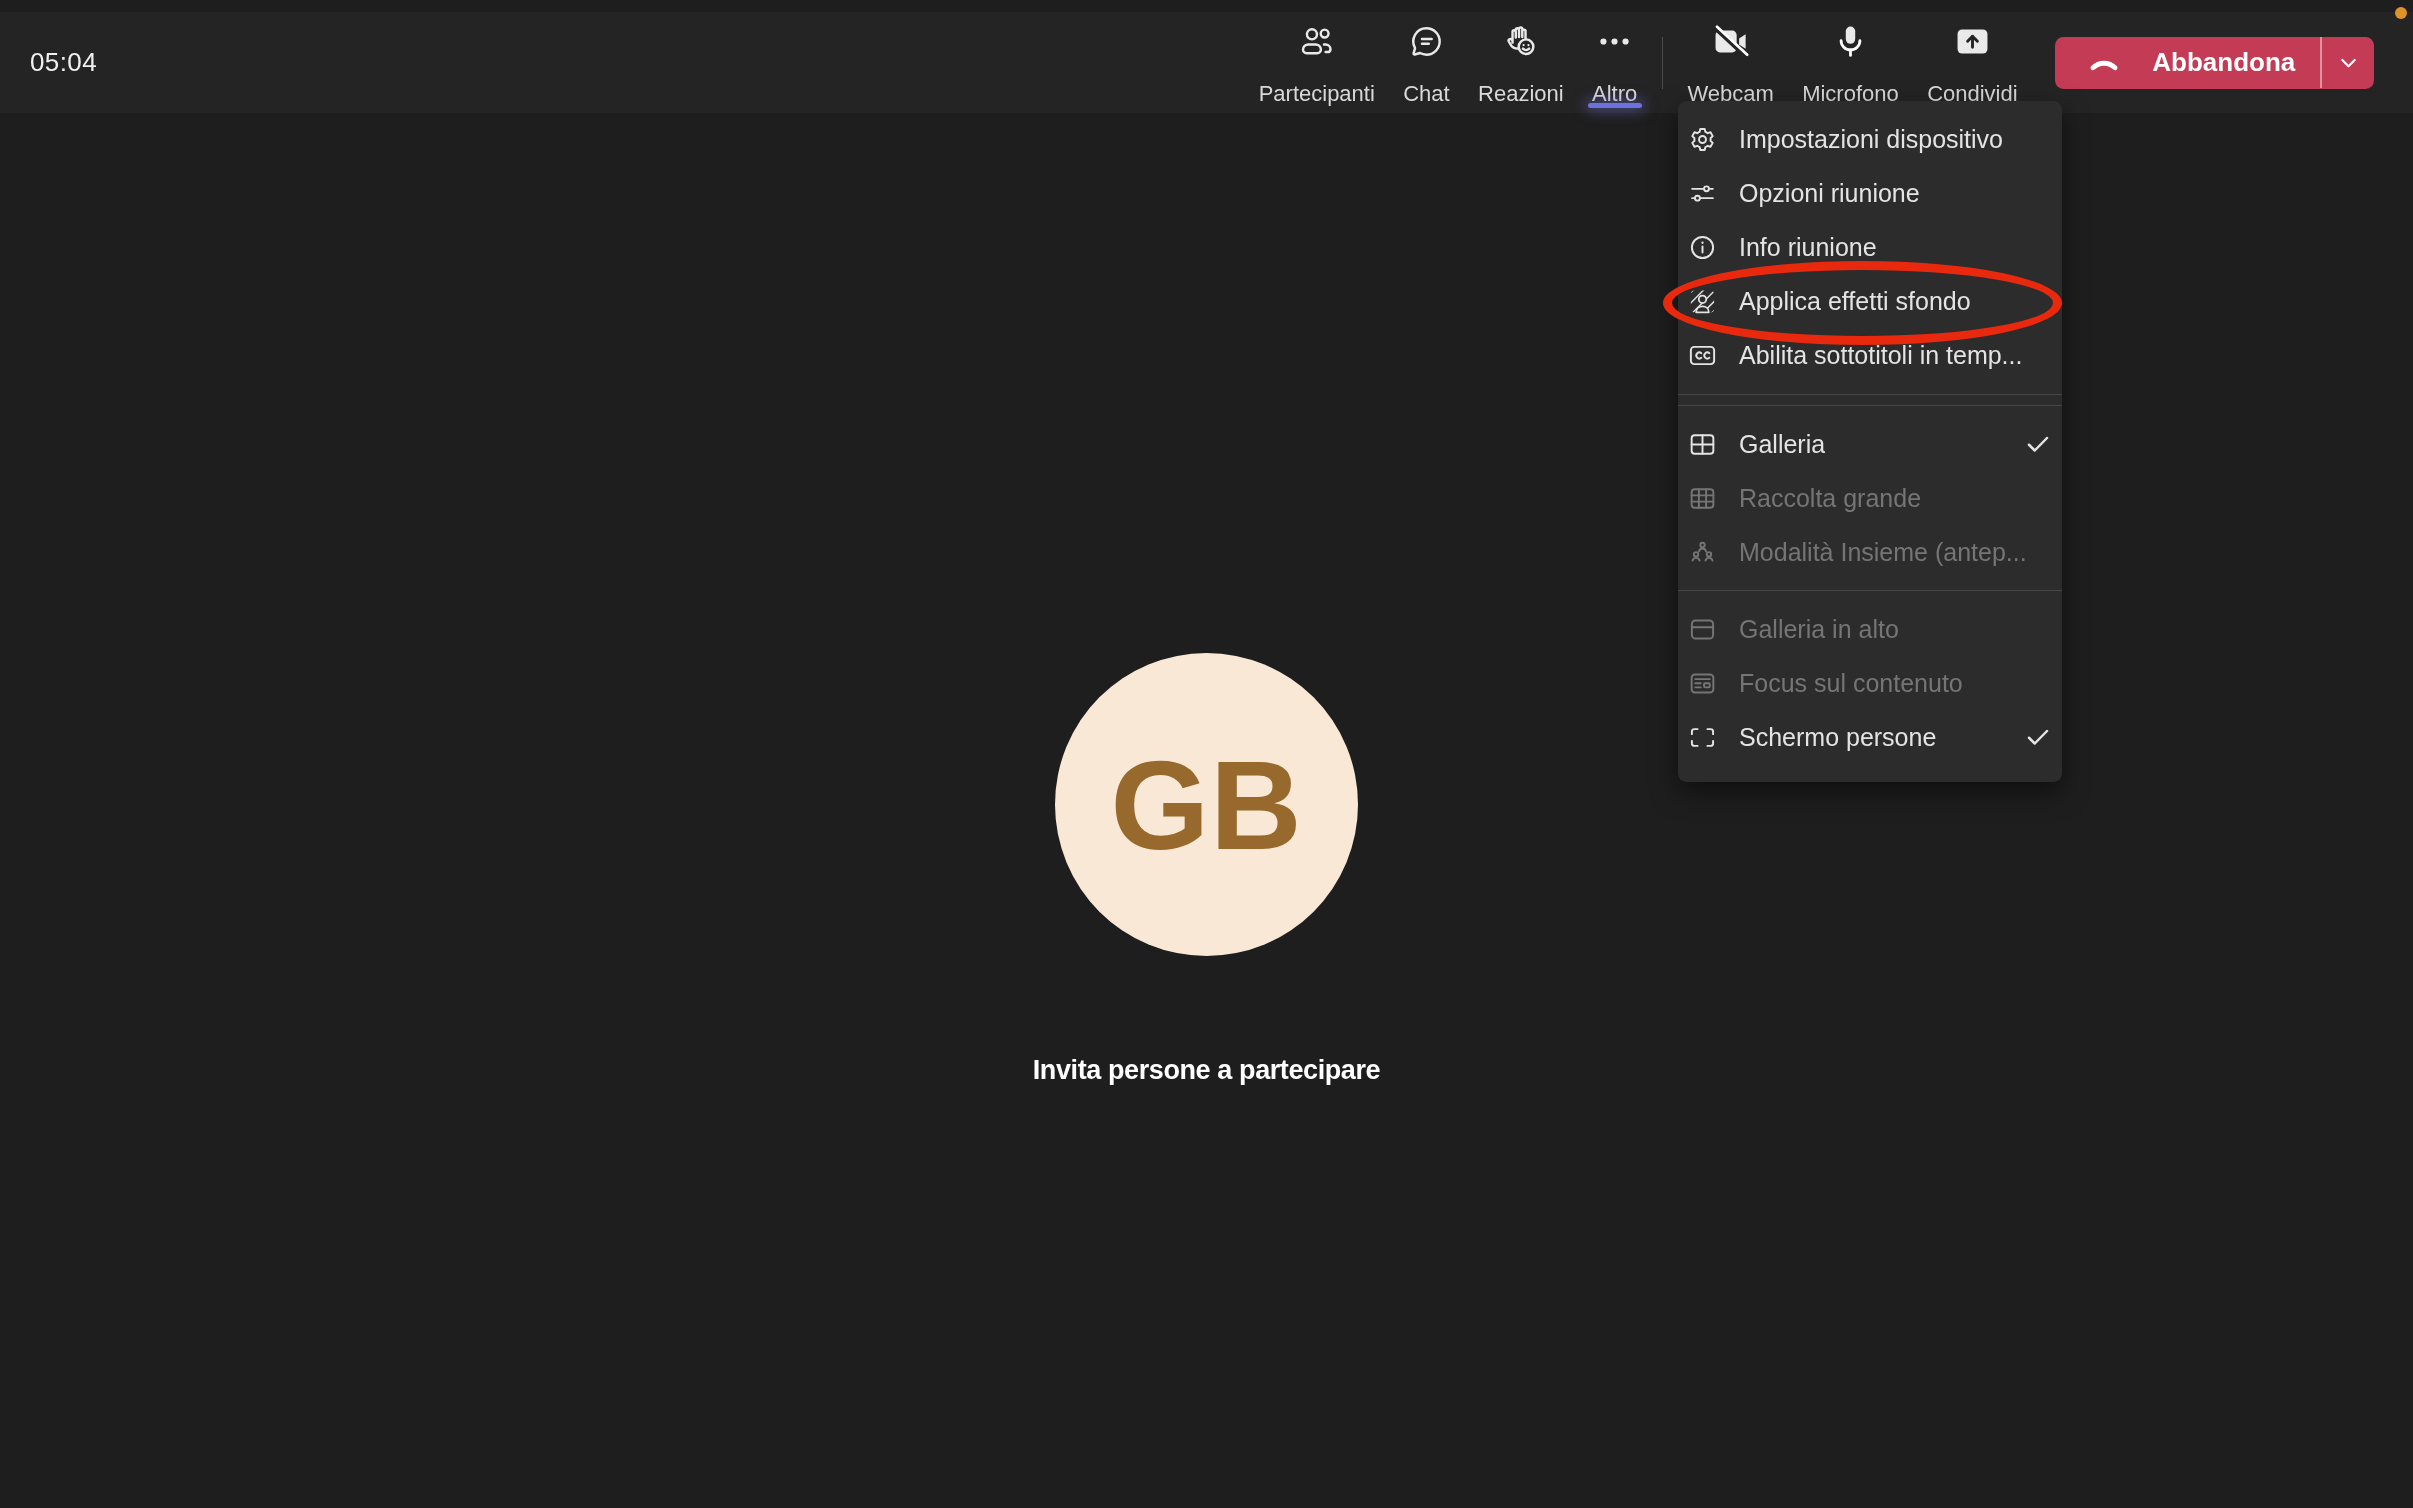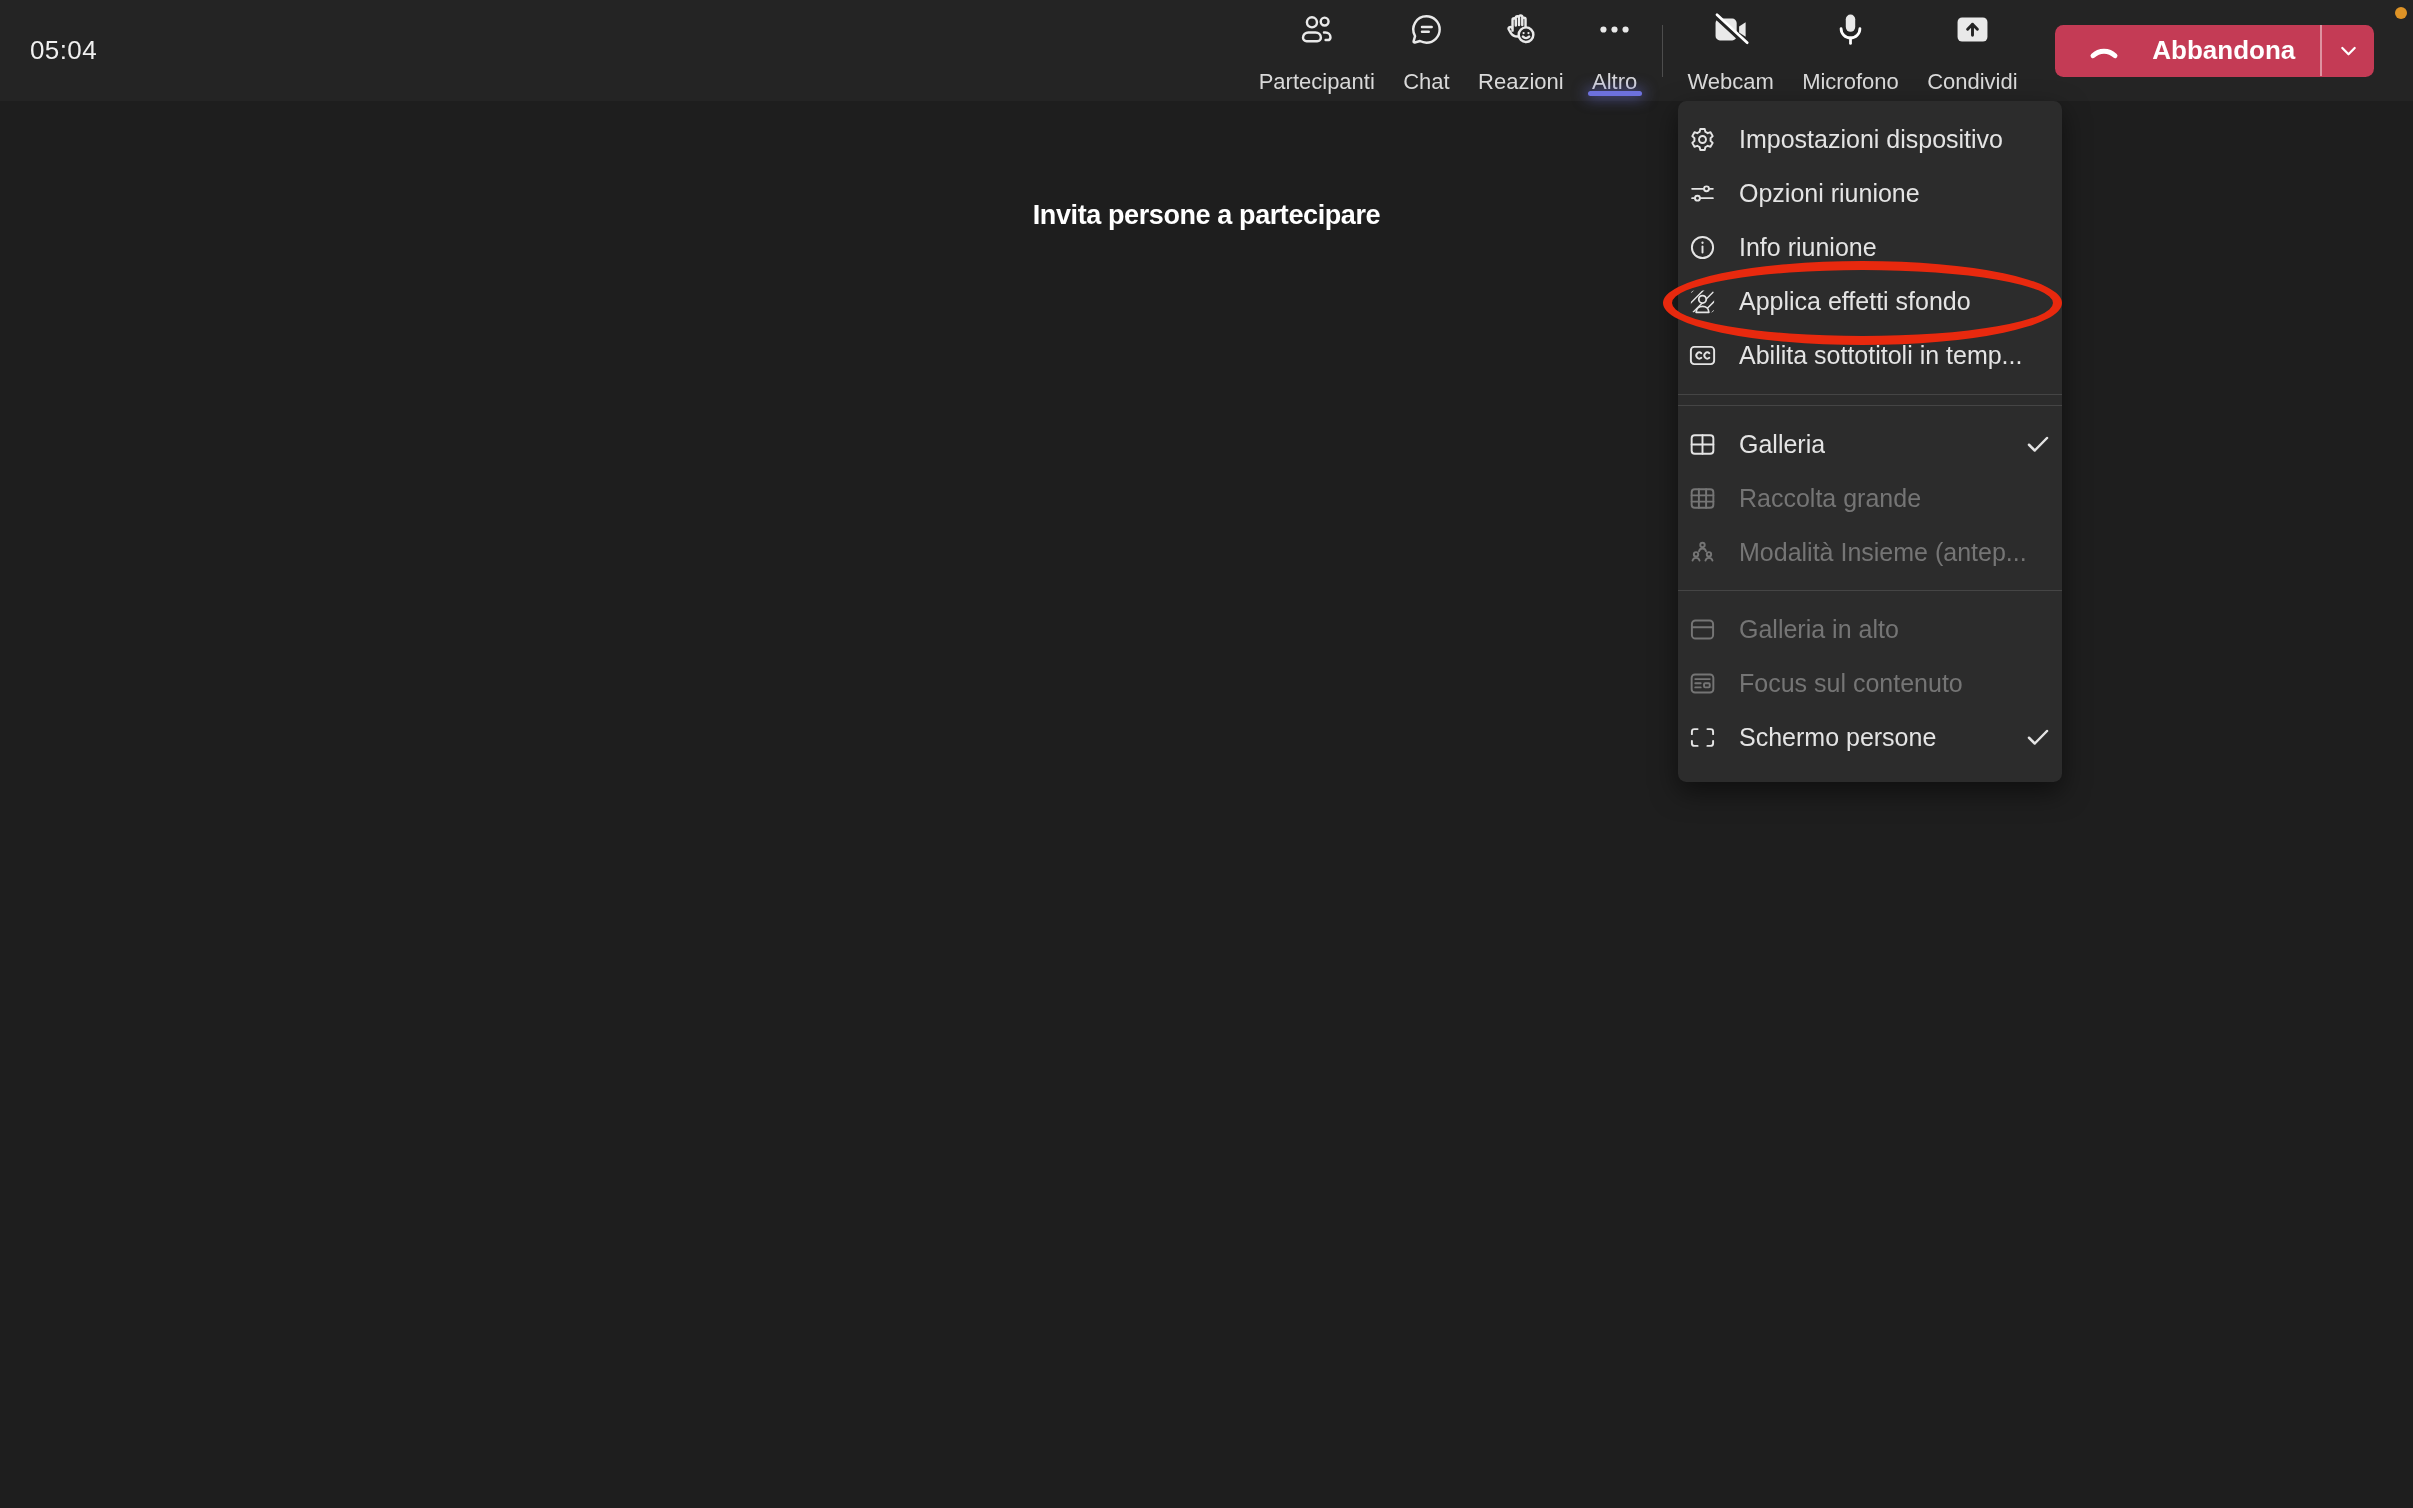--- a/index.html
+++ b/index.html
@@ -10,21 +10,21 @@
   }
   *{margin:0;padding:0;box-sizing:border-box;}
   html,body{width:2413px;height:1508px;}
   body{
     background:var(--content-bg);
     font-family:"Liberation Sans", sans-serif;
     position:relative; overflow:hidden;
   }
   
   .topbar{
-    position:absolute; left:0; top:0; width:2413px; height:101px;
+    position:absolute; left:0; top:12px; width:2413px; height:101px;
     background:var(--bar-bg); display:flex; align-items:center; z-index:5;
   }
   .timer{ margin-left:30px; font-size:26px; color:#f0f0f0; letter-spacing:0.4px; }
   .spacer{ flex:1; }
   .tb-btn{
     position:relative; display:flex; flex-direction:column; align-items:center; justify-content:flex-start;
     padding:8.4px 14.2px 5px; gap:20px; cursor:pointer; background:transparent; border:none;
   }
   .tb-icon{ width:39px; height:39px; color:var(--toolbar-icon); display:flex; align-items:center; justify-content:center; }
   .tb-icon svg{ width:39px; height:39px; }
@@ -188,20 +188,23 @@
       <svg viewBox="0 0 24 24">
         <path d="M6.5 9.8l5.5 5.5 5.5-5.5" stroke="#fff" stroke-width="2"></path>
       </svg>
     </div>
   </div>
 </div>
 
 <div class="recording-dot"></div>
 
 <div class="stage">
+  <div class="avatar">
+    <span>GB</span>
+  </div>
   <div class="invite">Invita persone a partecipare</div>
 </div>
 
 <div class="menu">
 
   <div class="menu-item">
     <span class="mi">
       <svg viewBox="0 0 24 24">
         <path d="M10.3 3.8h3.4l.5 2.3a6.3 6.3 0 0 1 1.8 1l2.2-.7 1.7 3-1.7 1.6a6.4 6.4 0 0 1 0 2l1.7 1.6-1.7 3-2.2-.7a6.3 6.3 0 0 1-1.8 1l-.5 2.3h-3.4l-.5-2.3a6.3 6.3 0 0 1-1.8-1l-2.2.7-1.7-3 1.7-1.6a6.4 6.4 0 0 1 0-2L4.1 9.4l1.7-3 2.2.7a6.3 6.3 0 0 1 1.8-1z"></path>
         <circle cx="12" cy="12" r="2.7"></circle>

